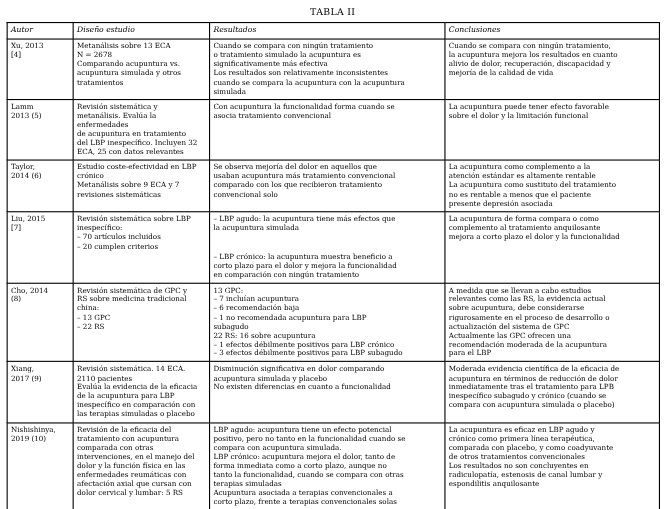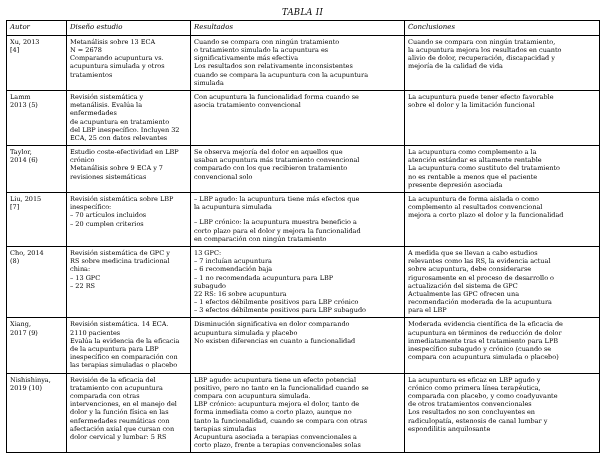--- a/index.html
+++ b/index.html
@@ -20,21 +20,20 @@
     position: relative;
     box-sizing: border-box;
     padding: 5px 6px 0 6px;
   }
   .table-caption {
     text-align: center;
     font-family: "DejaVu Serif", serif;
     font-size: 8.5px;
     letter-spacing: 0.3px;
     margin: 2px 0 3px 0;
-    font-style: italic;
   }
   table.doc-table {
     border-collapse: collapse;
     width: 593px;
     table-layout: fixed;
     font-size: 6.5px;
     line-height: 1.26;
   }
   table.doc-table th,
   table.doc-table td {
@@ -53,21 +52,21 @@
   col.c0 { width: 60px; }
   col.c1 { width: 124px; }
   col.c2 { width: 214px; }
   col.c3 { width: 195px; }
 
   td.cell p {
     margin: 0;
     padding: 0;
   }
   td.cell p.gap {
-    margin-top: 7px;
+    margin-top: 18px;
   }
   .author-cell {
     font-size: 6.5px;
   }
 </style>
 </head>
 <body>
 
 <div class="page">
 
@@ -178,22 +177,22 @@
           <p>– 20 cumplen criterios</p>
         </td>
         <td class="cell">
           <p>– LBP agudo: la acupuntura tiene más efectos que</p>
           <p>   la acupuntura simulada</p>
           <p class="gap">– LBP crónico: la acupuntura muestra beneficio a</p>
           <p>   corto plazo para el dolor y mejora la funcionalidad</p>
           <p>   en comparación con ningún tratamiento</p>
         </td>
         <td class="cell">
-          <p>La acupuntura de forma aislada o como</p>
-          <p>complemento al resultados convencional</p>
+          <p>La acupuntura de forma compara o como</p>
+          <p>complemento al tratamiento anquilosante</p>
           <p>mejora a corto plazo el dolor y la funcionalidad</p>
         </td>
       </tr>
 
       <tr>
         <td class="cell author-cell">
           <p>Cho, 2014</p>
           <p>(8)</p>
         </td>
         <td class="cell">

